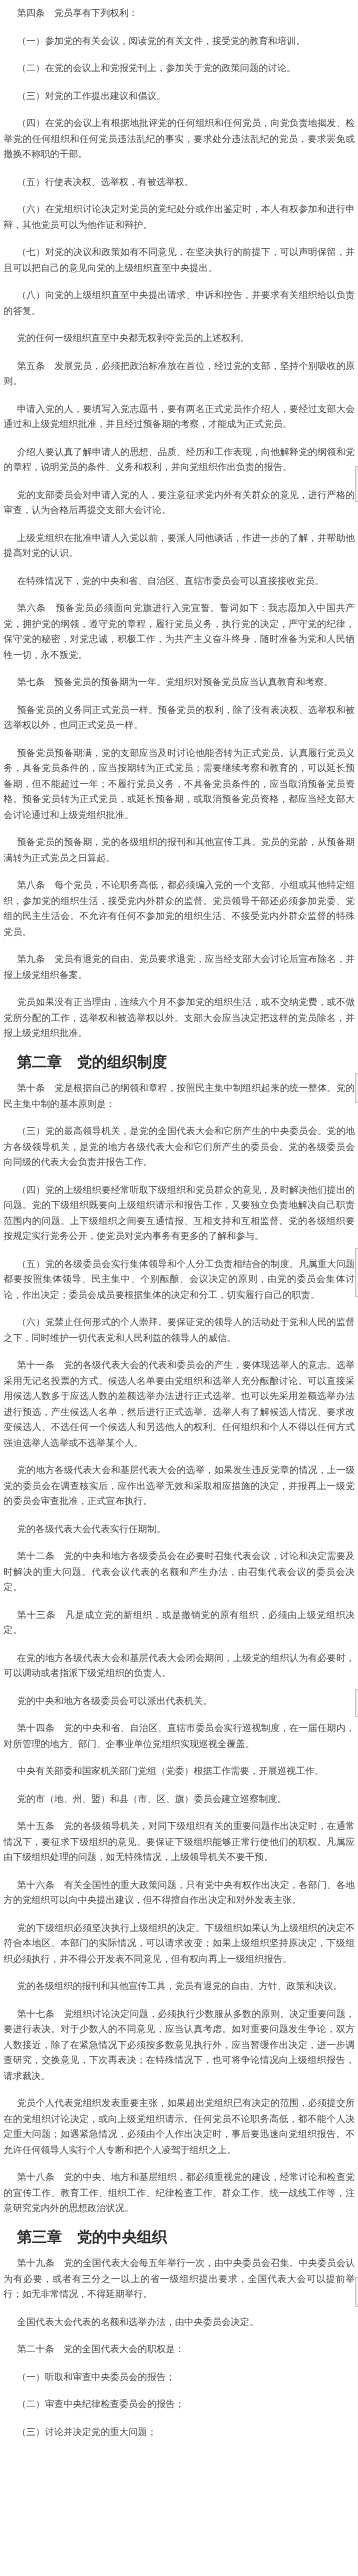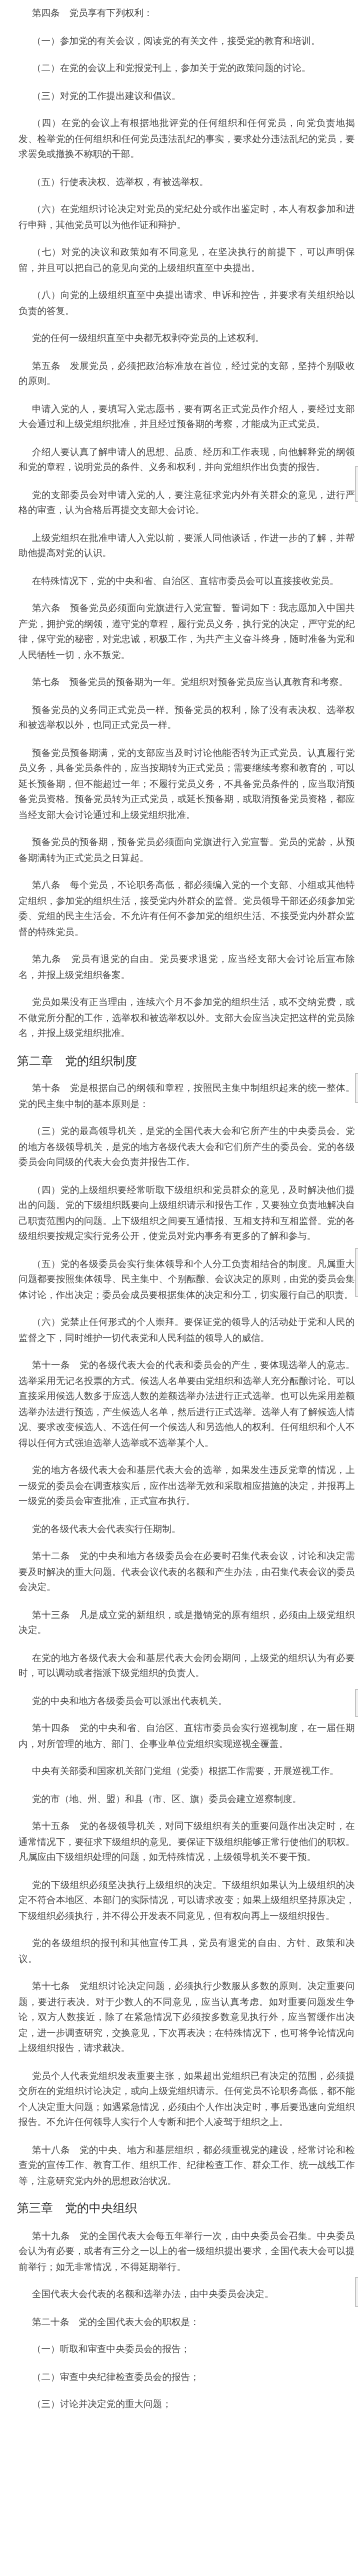--- a/index.html
+++ b/index.html
@@ -16,30 +16,30 @@
     box-sizing: border-box;
     width: 359px;
     min-height: 3998px;
     padding: 6.2px 4.1px 20.6px 3.6px;
     font-size: 9.3px;
     line-height: 15.5px;
     color: #404040;
     position: relative;
   }
   .para {
-    margin: 0 0 12px 15px;
+    margin: 0 0 12px 0;
     text-indent: 13.4px;
     word-break: break-all;
     text-align: justify;
   }
   .chapter {
     margin: 5.2px 0 12px 0;
     text-indent: 13.4px;
-    font-size: 12px;
-    font-weight: normal;
+    font-size: 15px;
+    font-weight: bold;
     color: #2b2b2b;
     word-break: break-all;
   }
   .scroll-thumb {
     position: absolute;
     right: 0;
     width: 3.6px;
     background: #f2f2f2;
     border: 0.5px solid #c2c2c2;
     box-sizing: border-box;
@@ -63,41 +63,42 @@
       <p class="para">第五条　发展党员，必须把政治标准放在首位，经过党的支部，坚持个别吸收的原则。</p>
       <p class="para">申请入党的人，要填写入党志愿书，要有两名正式党员作介绍人，要经过支部大会通过和上级党组织批准，并且经过预备期的考察，才能成为正式党员。</p>
       <p class="para">介绍人要认真了解申请人的思想、品质、经历和工作表现，向他解释党的纲领和党的章程，说明党员的条件、义务和权利，并向党组织作出负责的报告。</p>
       <p class="para">党的支部委员会对申请入党的人，要注意征求党内外有关群众的意见，进行严格的审查，认为合格后再提交支部大会讨论。</p>
       <p class="para">上级党组织在批准申请人入党以前，要派人同他谈话，作进一步的了解，并帮助他提高对党的认识。</p>
       <p class="para">在特殊情况下，党的中央和省、自治区、直辖市委员会可以直接接收党员。</p>
       <p class="para">第六条　预备党员必须面向党旗进行入党宣誓。誓词如下：我志愿加入中国共产党，拥护党的纲领，遵守党的章程，履行党员义务，执行党的决定，严守党的纪律，保守党的秘密，对党忠诚，积极工作，为共产主义奋斗终身，随时准备为党和人民牺牲一切，永不叛党。</p>
       <p class="para">第七条　预备党员的预备期为一年。党组织对预备党员应当认真教育和考察。</p>
       <p class="para">预备党员的义务同正式党员一样。预备党员的权利，除了没有表决权、选举权和被选举权以外，也同正式党员一样。</p>
       <p class="para">预备党员预备期满，党的支部应当及时讨论他能否转为正式党员。认真履行党员义务，具备党员条件的，应当按期转为正式党员；需要继续考察和教育的，可以延长预备期，但不能超过一年；不履行党员义务，不具备党员条件的，应当取消预备党员资格。预备党员转为正式党员，或延长预备期，或取消预备党员资格，都应当经支部大会讨论通过和上级党组织批准。</p>
-      <p class="para">预备党员的预备期，预备党员必须面向党旗进行入党宣誓。党员的党龄，从预备期满转为正式党员之日算起。</p>
+      <p class="para">预备党员的预备期，党的各级组织的报刊和其他宣传工具。党员的党龄，从预备期满转为正式党员之日算起。</p>
       <p class="para">第八条　每个党员，不论职务高低，都必须编入党的一个支部、小组或其他特定组织，参加党的组织生活，接受党内外群众的监督。党员领导干部还必须参加党委、党组的民主生活会。不允许有任何不参加党的组织生活、不接受党内外群众监督的特殊党员。</p>
       <p class="para">第九条　党员有退党的自由。党员要求退党，应当经支部大会讨论后宣布除名，并报上级党组织备案。</p>
       <p class="para">党员如果没有正当理由，连续六个月不参加党的组织生活，或不交纳党费，或不做党所分配的工作，选举权和被选举权以外。支部大会应当决定把这样的党员除名，并报上级党组织批准。</p>
       <h2 class="chapter">第二章　党的组织制度</h2>
       <p class="para">第十条　党是根据自己的纲领和章程，按照民主集中制组织起来的统一整体。党的民主集中制的基本原则是：</p>
       <p class="para">（三）党的最高领导机关，是党的全国代表大会和它所产生的中央委员会。党的地方各级领导机关，是党的地方各级代表大会和它们所产生的委员会。党的各级委员会向同级的代表大会负责并报告工作。</p>
       <p class="para">（四）党的上级组织要经常听取下级组织和党员群众的意见，及时解决他们提出的问题。党的下级组织既要向上级组织请示和报告工作，又要独立负责地解决自己职责范围内的问题。上下级组织之间要互通情报、互相支持和互相监督。党的各级组织要按规定实行党务公开，使党员对党内事务有更多的了解和参与。</p>
       <p class="para">（五）党的各级委员会实行集体领导和个人分工负责相结合的制度。凡属重大问题都要按照集体领导、民主集中、个别酝酿、会议决定的原则，由党的委员会集体讨论，作出决定；委员会成员要根据集体的决定和分工，切实履行自己的职责。</p>
       <p class="para">（六）党禁止任何形式的个人崇拜。要保证党的领导人的活动处于党和人民的监督之下，同时维护一切代表党和人民利益的领导人的威信。</p>
       <p class="para">第十一条　党的各级代表大会的代表和委员会的产生，要体现选举人的意志。选举采用无记名投票的方式。候选人名单要由党组织和选举人充分酝酿讨论。可以直接采用候选人数多于应选人数的差额选举办法进行正式选举。也可以先采用差额选举办法进行预选，产生候选人名单，然后进行正式选举。选举人有了解候选人情况、要求改变候选人、不选任何一个候选人和另选他人的权利。任何组织和个人不得以任何方式强迫选举人选举或不选举某个人。</p>
       <p class="para">党的地方各级代表大会和基层代表大会的选举，如果发生违反党章的情况，上一级党的委员会在调查核实后，应作出选举无效和采取相应措施的决定，并报再上一级党的委员会审查批准，正式宣布执行。</p>
       <p class="para">党的各级代表大会代表实行任期制。</p>
       <p class="para">第十二条　党的中央和地方各级委员会在必要时召集代表会议，讨论和决定需要及时解决的重大问题。代表会议代表的名额和产生办法，由召集代表会议的委员会决定。</p>
       <p class="para">第十三条　凡是成立党的新组织，或是撤销党的原有组织，必须由上级党组织决定。</p>
       <p class="para">在党的地方各级代表大会和基层代表大会闭会期间，上级党的组织认为有必要时，可以调动或者指派下级党组织的负责人。</p>
       <p class="para">党的中央和地方各级委员会可以派出代表机关。</p>
       <p class="para">第十四条　党的中央和省、自治区、直辖市委员会实行巡视制度，在一届任期内，对所管理的地方、部门、企事业单位党组织实现巡视全覆盖。</p>
       <p class="para">中央有关部委和国家机关部门党组（党委）根据工作需要，开展巡视工作。</p>
       <p class="para">党的市（地、州、盟）和县（市、区、旗）委员会建立巡察制度。</p>
       <p class="para">第十五条　党的各级领导机关，对同下级组织有关的重要问题作出决定时，在通常情况下，要征求下级组织的意见。要保证下级组织能够正常行使他们的职权。凡属应由下级组织处理的问题，如无特殊情况，上级领导机关不要干预。</p>
+      <p class="para">第十六条　有关全国性的重大政策问题，只有党中央有权作出决定，各部门、各地方的党组织可以向中央提出建议，但不得擅自作出决定和对外发表主张。</p>
       <p class="para">党的下级组织必须坚决执行上级组织的决定。下级组织如果认为上级组织的决定不符合本地区、本部门的实际情况，可以请求改变；如果上级组织坚持原决定，下级组织必须执行，并不得公开发表不同意见，但有权向再上一级组织报告。</p>
       <p class="para">党的各级组织的报刊和其他宣传工具，党员有退党的自由、方针、政策和决议。</p>
       <p class="para">第十七条　党组织讨论决定问题，必须执行少数服从多数的原则。决定重要问题，要进行表决。对于少数人的不同意见，应当认真考虑。如对重要问题发生争论，双方人数接近，除了在紧急情况下必须按多数意见执行外，应当暂缓作出决定，进一步调查研究，交换意见，下次再表决；在特殊情况下，也可将争论情况向上级组织报告，请求裁决。</p>
       <p class="para">党员个人代表党组织发表重要主张，如果超出党组织已有决定的范围，必须提交所在的党组织讨论决定，或向上级党组织请示。任何党员不论职务高低，都不能个人决定重大问题；如遇紧急情况，必须由个人作出决定时，事后要迅速向党组织报告。不允许任何领导人实行个人专断和把个人凌驾于组织之上。</p>
       <p class="para">第十八条　党的中央、地方和基层组织，都必须重视党的建设，经常讨论和检查党的宣传工作、教育工作、组织工作、纪律检查工作、群众工作、统一战线工作等，注意研究党内外的思想政治状况。</p>
       <h2 class="chapter">第三章　党的中央组织</h2>
       <p class="para">第十九条　党的全国代表大会每五年举行一次，由中央委员会召集。中央委员会认为有必要，或者有三分之一以上的省一级组织提出要求，全国代表大会可以提前举行；如无非常情况，不得延期举行。</p>
       <p class="para">全国代表大会代表的名额和选举办法，由中央委员会决定。</p>
       <p class="para">第二十条　党的全国代表大会的职权是：</p>
       <p class="para">（一）听取和审查中央委员会的报告；</p>

